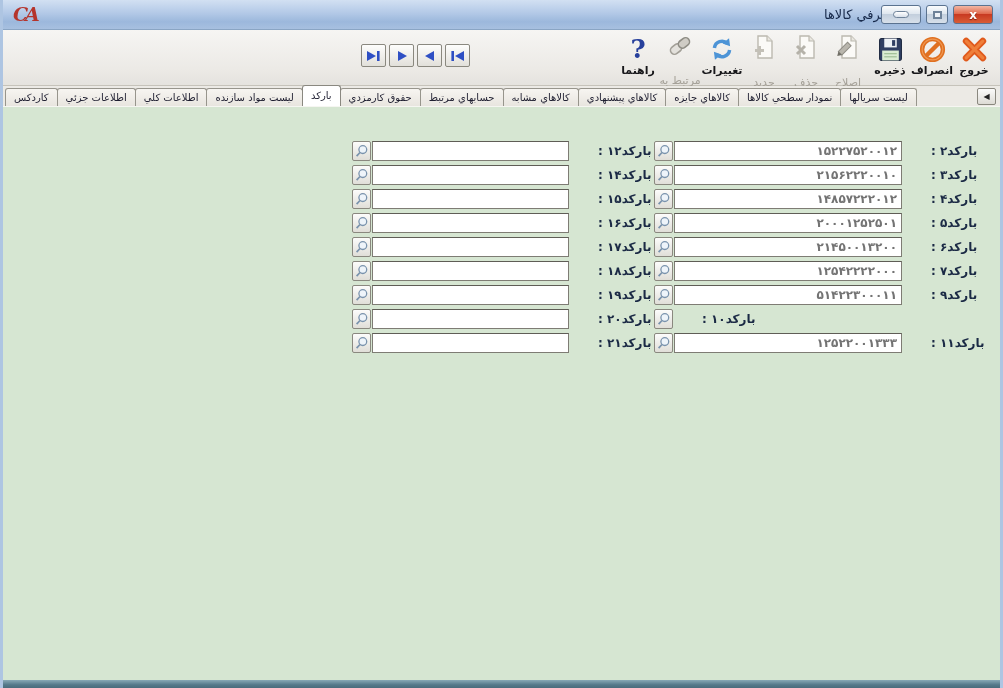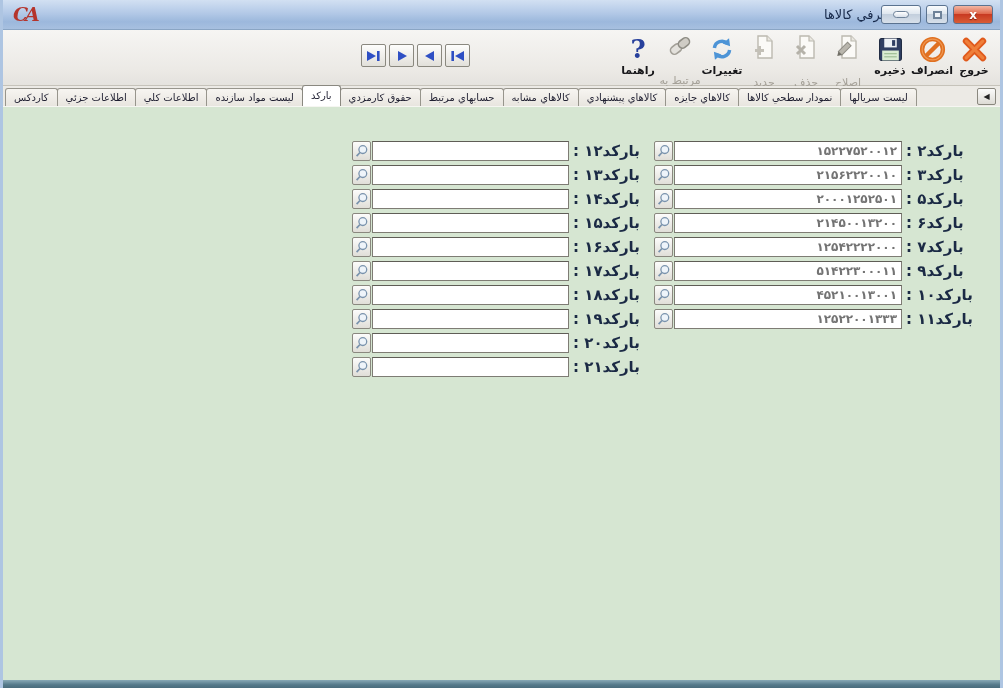--- a/index.html
+++ b/index.html
@@ -69,22 +69,22 @@
   .col.left  { left:349px; top:34px; width:286px; }
   .row { display:flex; height:20px; margin-bottom:4px; }
   .magbtn { width:19px; height:20px; border:1px solid #8a887f; border-radius:2px;
     background:linear-gradient(#fcfcfb,#e0ded8); display:flex; align-items:center;
     justify-content:center; flex:none; }
   .bcinput { height:20px; border:1px solid #7e7c74; border-top-color:#5f5d56;
     background:#fff; font-family:"DejaVu Sans", sans-serif; font-size:12px; font-weight:700;
     color:#737373; text-align:right; padding:0 4px 0 2px; flex:none; margin-left:1px; }
   .col.right .bcinput { width:228px; }
   .col.left  .bcinput { width:197px; }
-  .bclabel { font-size:15px; font-weight:700; color:#1b2a45; line-height:20px;
-    direction:rtl; text-align:left; padding-left:4px; white-space:nowrap; }
+  .bclabel { font-size:12px; font-weight:700; color:#1b2a45; line-height:20px;
+    direction:rtl; text-align:left; padding-left:4px; white-space:nowrap;margin-left:25px; }
 
   
   .bottomframe { position:absolute; left:0; bottom:0; width:100%; height:8px;
     background:linear-gradient(#88a9b6, #54798a 60%, #496c7c); }
 </style>
 </head>
 <body>
 
 <div class="window">
 
@@ -282,20 +282,30 @@
         <input class="bcinput" value="۲۱۵۶۲۲۲۰۰۱۰" style="">
         <span class="bclabel">بارکد۳ :</span>
       </div>
       <div class="row">
         <div class="magbtn">
             <svg width="13" height="14" viewBox="0 0 13 14">
               <circle cx="7.8" cy="5.6" r="3.9" fill="#eef4fa" stroke="#7a93ad" stroke-width="1.3"></circle>
               <line x1="5" y1="8.5" x2="1.6" y2="12.2" stroke="#7a93ad" stroke-width="1.7"></line>
             </svg>
           </div>
+        <input class="bcinput" value="۱۴۸۵۷۲۲۲۰۱۲" style="">
+        <span class="bclabel">بارکد۴ :</span>
+      </div>
+      <div class="row">
+        <div class="magbtn">
+            <svg width="13" height="14" viewBox="0 0 13 14">
+              <circle cx="7.8" cy="5.6" r="3.9" fill="#eef4fa" stroke="#7a93ad" stroke-width="1.3"></circle>
+              <line x1="5" y1="8.5" x2="1.6" y2="12.2" stroke="#7a93ad" stroke-width="1.7"></line>
+            </svg>
+          </div>
         <input class="bcinput" value="۲۰۰۰۱۲۵۲۵۰۱" style="">
         <span class="bclabel">بارکد۵ :</span>
       </div>
       <div class="row">
         <div class="magbtn">
             <svg width="13" height="14" viewBox="0 0 13 14">
               <circle cx="7.8" cy="5.6" r="3.9" fill="#eef4fa" stroke="#7a93ad" stroke-width="1.3"></circle>
               <line x1="5" y1="8.5" x2="1.6" y2="12.2" stroke="#7a93ad" stroke-width="1.7"></line>
             </svg>
           </div>
@@ -322,21 +332,20 @@
         <input class="bcinput" value="۵۱۴۲۲۳۰۰۰۱۱" style="">
         <span class="bclabel">بارکد۹ :</span>
       </div>
       <div class="row">
         <div class="magbtn">
             <svg width="13" height="14" viewBox="0 0 13 14">
               <circle cx="7.8" cy="5.6" r="3.9" fill="#eef4fa" stroke="#7a93ad" stroke-width="1.3"></circle>
               <line x1="5" y1="8.5" x2="1.6" y2="12.2" stroke="#7a93ad" stroke-width="1.7"></line>
             </svg>
           </div>
-        <input class="bcinput" value="۴۵۲۱۰۰۱۳۰۰۱" style="">
         <span class="bclabel">بارکد۱۰ :</span>
       </div>
       <div class="row">
         <div class="magbtn">
             <svg width="13" height="14" viewBox="0 0 13 14">
               <circle cx="7.8" cy="5.6" r="3.9" fill="#eef4fa" stroke="#7a93ad" stroke-width="1.3"></circle>
               <line x1="5" y1="8.5" x2="1.6" y2="12.2" stroke="#7a93ad" stroke-width="1.7"></line>
             </svg>
           </div>
         <input class="bcinput" value="۱۲۵۲۲۰۰۱۳۳۳" style="">
@@ -356,30 +365,20 @@
         <span class="bclabel">بارکد۱۲ :</span>
       </div>
       <div class="row">
         <div class="magbtn">
             <svg width="13" height="14" viewBox="0 0 13 14">
               <circle cx="7.8" cy="5.6" r="3.9" fill="#eef4fa" stroke="#7a93ad" stroke-width="1.3"></circle>
               <line x1="5" y1="8.5" x2="1.6" y2="12.2" stroke="#7a93ad" stroke-width="1.7"></line>
             </svg>
           </div>
         <input class="bcinput" value="" style="">
-        <span class="bclabel">بارکد۱۳ :</span>
-      </div>
-      <div class="row">
-        <div class="magbtn">
-            <svg width="13" height="14" viewBox="0 0 13 14">
-              <circle cx="7.8" cy="5.6" r="3.9" fill="#eef4fa" stroke="#7a93ad" stroke-width="1.3"></circle>
-              <line x1="5" y1="8.5" x2="1.6" y2="12.2" stroke="#7a93ad" stroke-width="1.7"></line>
-            </svg>
-          </div>
-        <input class="bcinput" value="" style="">
         <span class="bclabel">بارکد۱۴ :</span>
       </div>
       <div class="row">
         <div class="magbtn">
             <svg width="13" height="14" viewBox="0 0 13 14">
               <circle cx="7.8" cy="5.6" r="3.9" fill="#eef4fa" stroke="#7a93ad" stroke-width="1.3"></circle>
               <line x1="5" y1="8.5" x2="1.6" y2="12.2" stroke="#7a93ad" stroke-width="1.7"></line>
             </svg>
           </div>
         <input class="bcinput" value="" style="">

